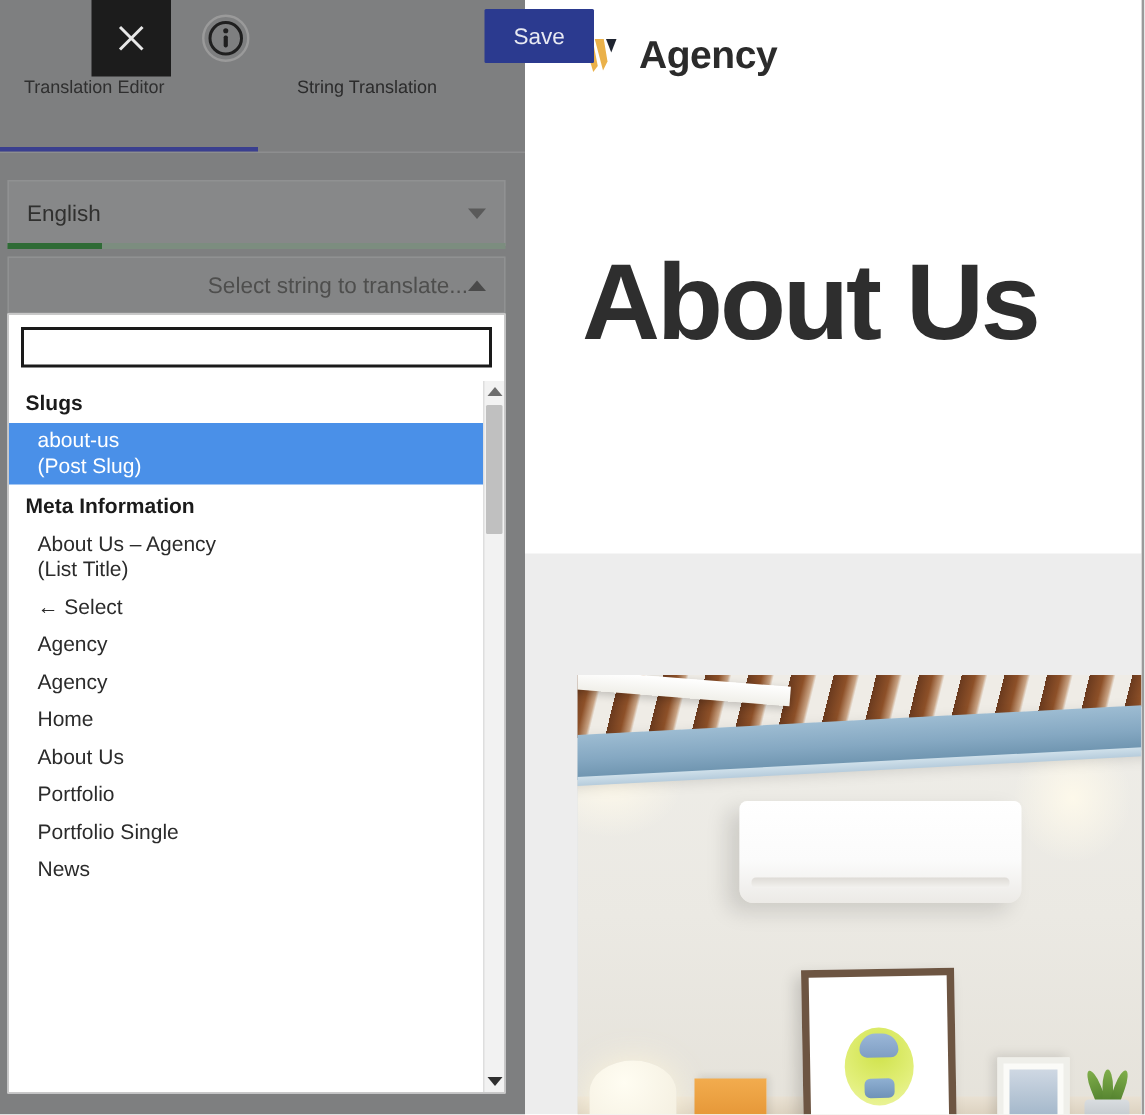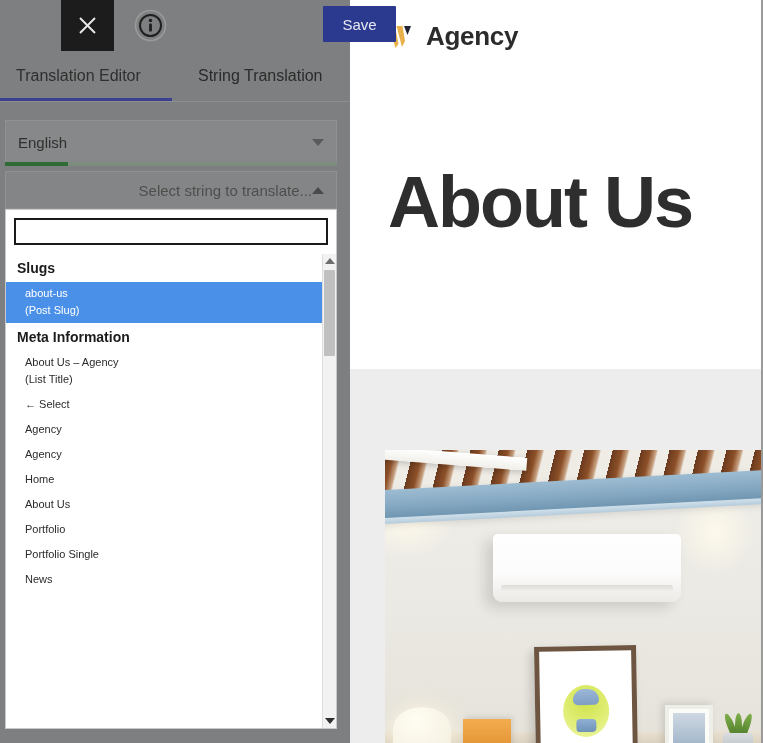--- a/index.html
+++ b/index.html
@@ -249,22 +249,22 @@
   #tabs {
     position: absolute;
     left: 0; top: 51px;
     width: 350px; height: 50px;
     border-bottom: 1px solid #8d8e8f;
   }
   .tab {
     position: absolute;
     top: 0;
     height: 50px;
-    display: flex; align-items: center;
-    font-size: 16px;
+    display: flex; 
+    font-size: 12px;
     color: #2f2f2f;
     cursor: pointer;
   }
   #tab-translation-editor { left: 16px; }
   #tab-string-translation { left: 198px; color: #2b2b2b; }
   #tab-underline {
     position: absolute;
     left: 0; bottom: 0;
     width: 172px; height: 3px;
     background: #3a3f8f;
@@ -362,21 +362,21 @@
     overflow: hidden;
   }
   .group-header {
     font-size: 14px;
     font-weight: bold;
     color: #1b1b1b;
     padding: 5px 11px 5px 11px;
     line-height: 18px;
   }
   .opt {
-    font-size: 11px;
+    font-size: 14px;
     color: #2b2b2b;
     padding: 4px 11px 4px 19px;
     line-height: 17px;
     cursor: pointer;
   }
   .opt .sub { display: block; }
   .opt.selected {
     background: #4a90e8;
     color: #ffffff;
   }

